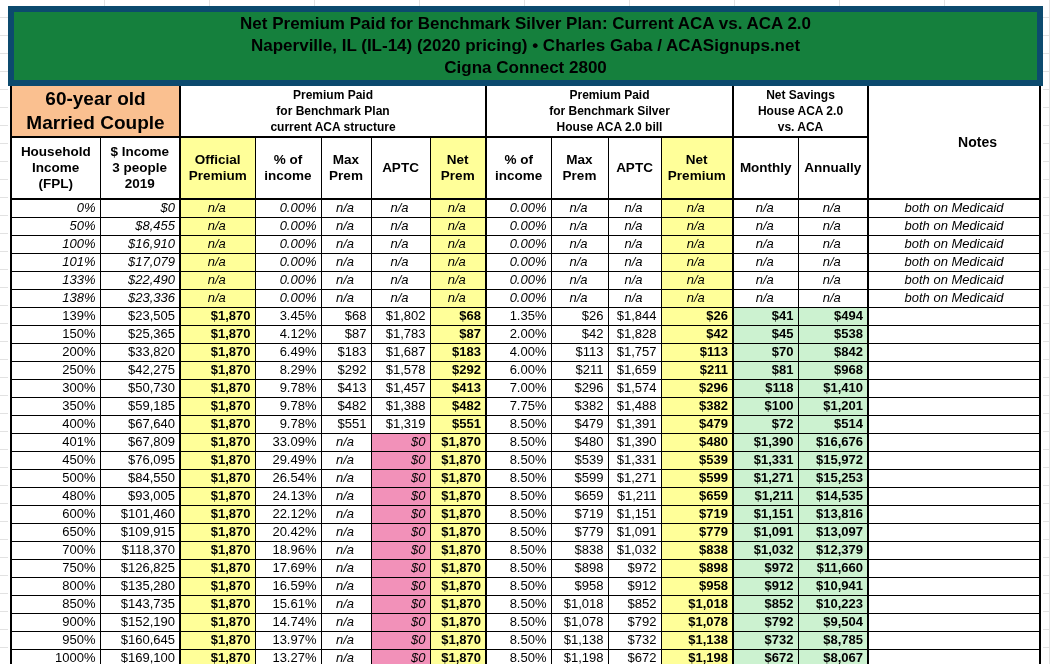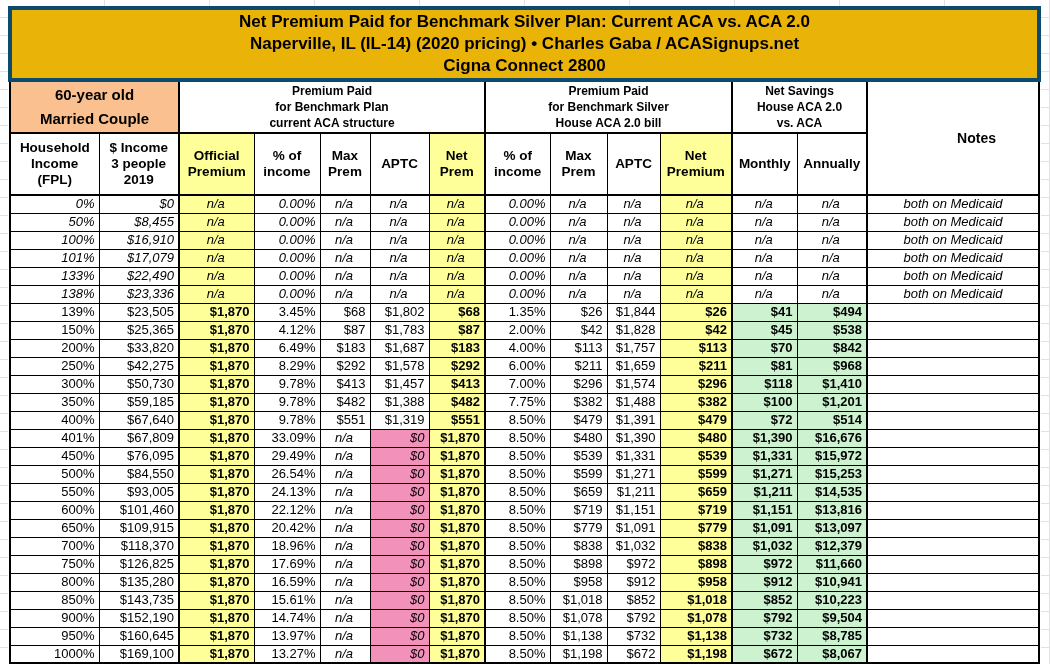--- a/index.html
+++ b/index.html
@@ -28,37 +28,37 @@
     color:#000;
   }
   
   .title-cell {
     height:66px;
     text-align:center;
     font-weight:bold;
     font-size:17px;
     line-height:22px;
     white-space:pre-line;
-    border:4px solid #0c4a6e;
-    background:#eab308;
+    border:6px solid #0c4a6e;
+    background:#15803d;
   }
   
   .group-row th { height:52px; }
   th.group {
     border:2px solid #000;
     font-weight:bold;
     font-size:12px;
     line-height:16px;
     text-align:center;
     white-space:pre-line;
     background:#fff;
   }
   th.orange {
     background:#FAC090;
-    font-size:15px;
+    font-size:19px;
     line-height:24px;
   }
   th.notes-head { font-size:14px;padding-left:48px; }
   
   .colhead-row th {
     height:62px;
     font-weight:bold;
     font-size:13.5px;
     line-height:16px;
     text-align:center;
@@ -402,21 +402,21 @@
           <td class="yellow bold">$1,870</td>
           <td class="bl2">8.50%</td>
           <td class="">$599</td>
           <td class="">$1,271</td>
           <td class="yellow bold">$599</td>
           <td class="green bold bl2">$1,271</td>
           <td class="green bold">$15,253</td>
           <td class="note bl2"></td>
         </tr>
         <tr class="row-unsub">
-          <td class="">550%</td>
+          <td class="">480%</td>
           <td class="">$93,005</td>
           <td class="yellow bold bl2">$1,870</td>
           <td class="">24.13%</td>
           <td class="na">n/a</td>
           <td class="pink italic">$0</td>
           <td class="yellow bold">$1,870</td>
           <td class="bl2">8.50%</td>
           <td class="">$659</td>
           <td class="">$1,211</td>
           <td class="yellow bold">$659</td>

